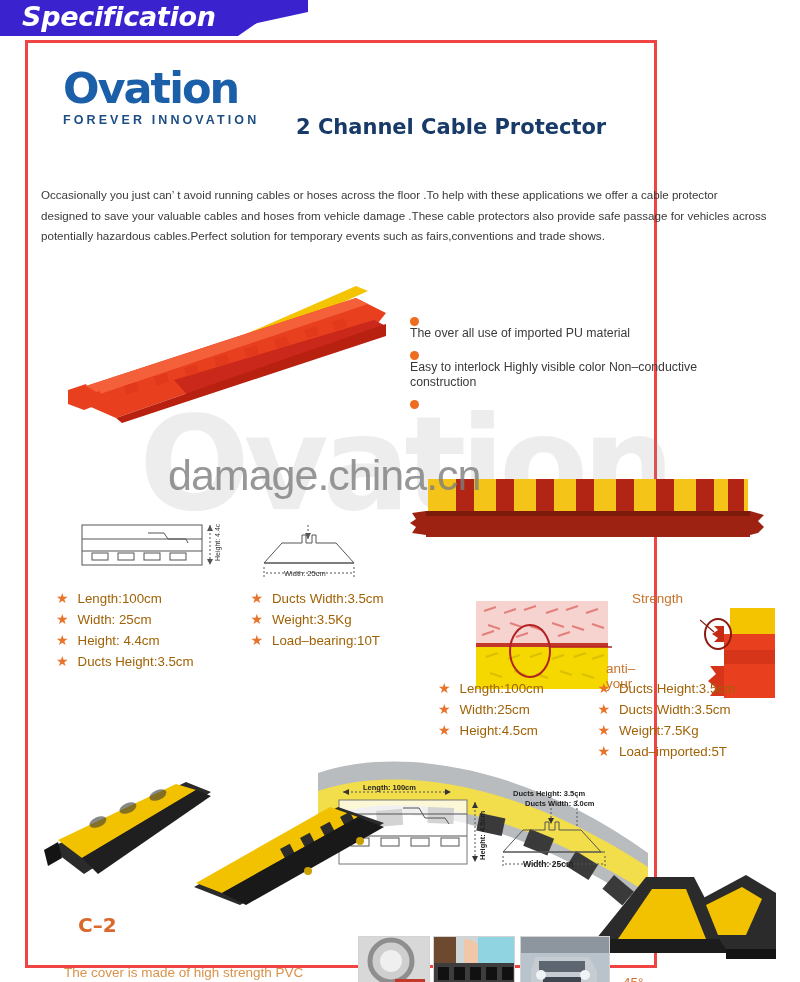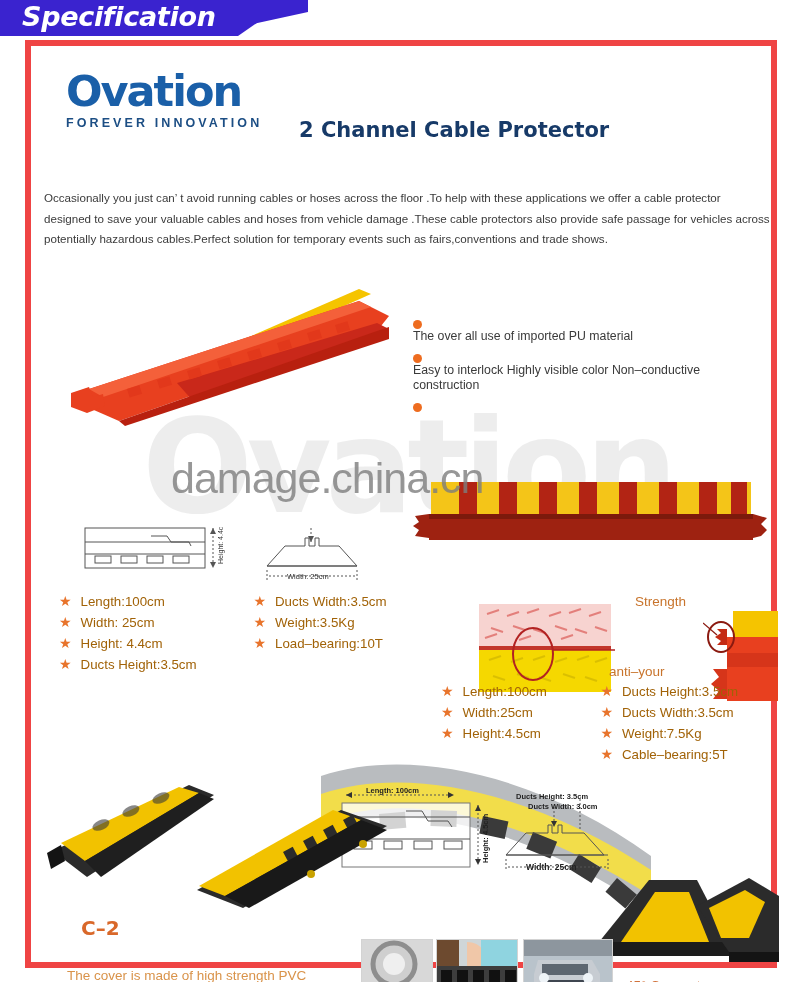--- a/index.html
+++ b/index.html
@@ -35,22 +35,22 @@
     letter-spacing: -0.3px;
     font-style: italic;
     font-family: "DejaVu Sans", sans-serif;
     z-index: 3;
   }
 
   
   .frame {
     position: absolute;
     left: 25px; top: 40px;
-    width: 752px; height: 928px;
-    border: 6px solid #ef4444;
+    width: 632px; height: 928px;
+    border: 3px solid #ef4444;
     background: #ffffff;
   }
 
   
   .logo-wrap { position: absolute; left: 35px; top: 22px; }
   .logo-word {
     font-size: 43px; font-weight: bold; color: #1a5fa8;
     font-family: "DejaVu Sans", sans-serif;
     letter-spacing: -2px; line-height: 46px;
   }
@@ -408,21 +408,21 @@
       <div class="spec-row">
         <span class="star">★</span>
         <span class="spec-text">Ducts Width:3.5cm</span>
       </div>
       <div class="spec-row">
         <span class="star">★</span>
         <span class="spec-text">Weight:7.5Kg</span>
       </div>
       <div class="spec-row">
         <span class="star">★</span>
-        <span class="spec-text">Cable–bearing:5T</span>
+        <span class="spec-text">Load–imported:5T</span>
       </div>
     </div>
   </div>
 
   <div class="photo-curve">
     <svg width="330" height="175" viewBox="0 0 330 175">
       <path d="M0,40 C90,10 220,40 330,120 L330,175 C210,95 90,60 0,95 Z" fill="#b9bcbf"></path>
       <path d="M0,58 C90,28 215,58 330,134 L330,160 C205,82 88,52 0,86 Z" fill="#f2dd4a"></path>
       <g fill="#3a3a3a">
         <rect x="10" y="86" width="26" height="16"></rect>

